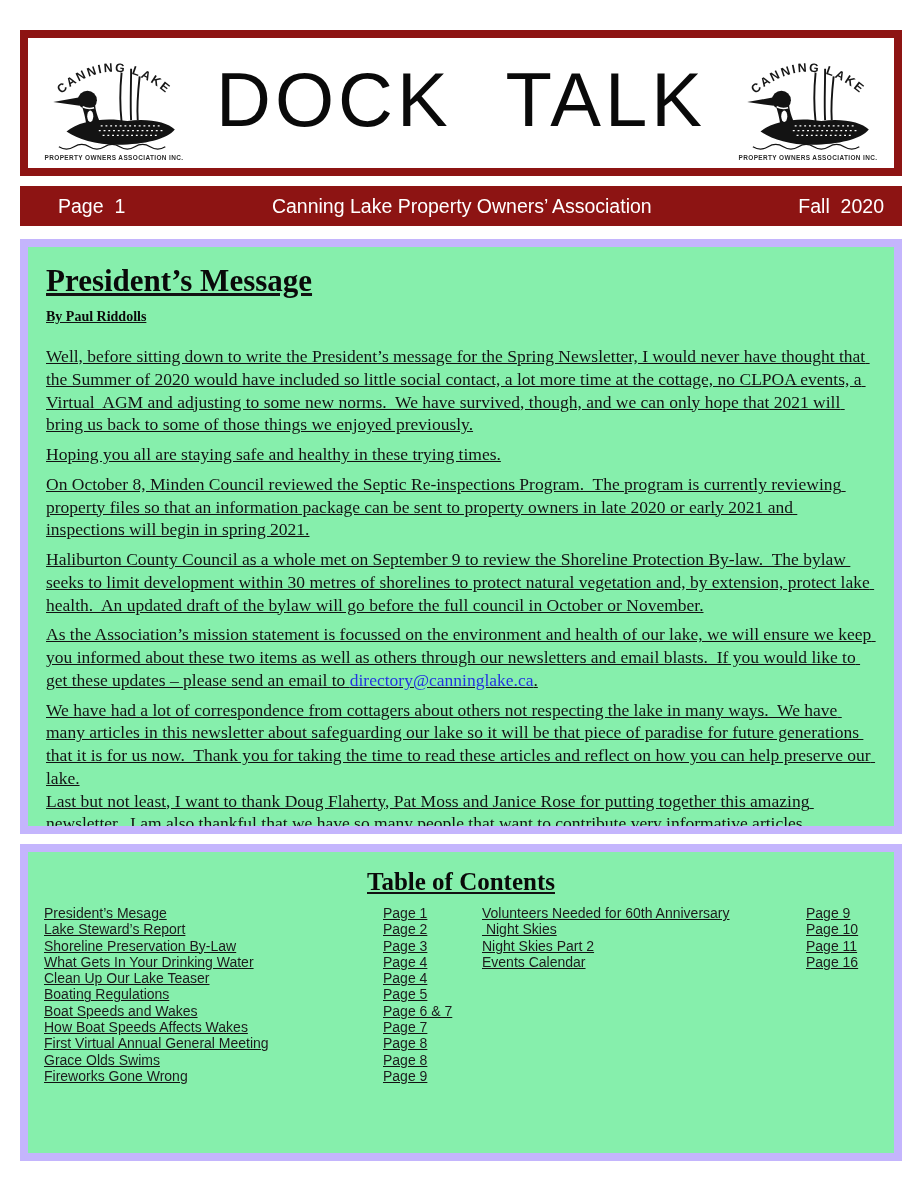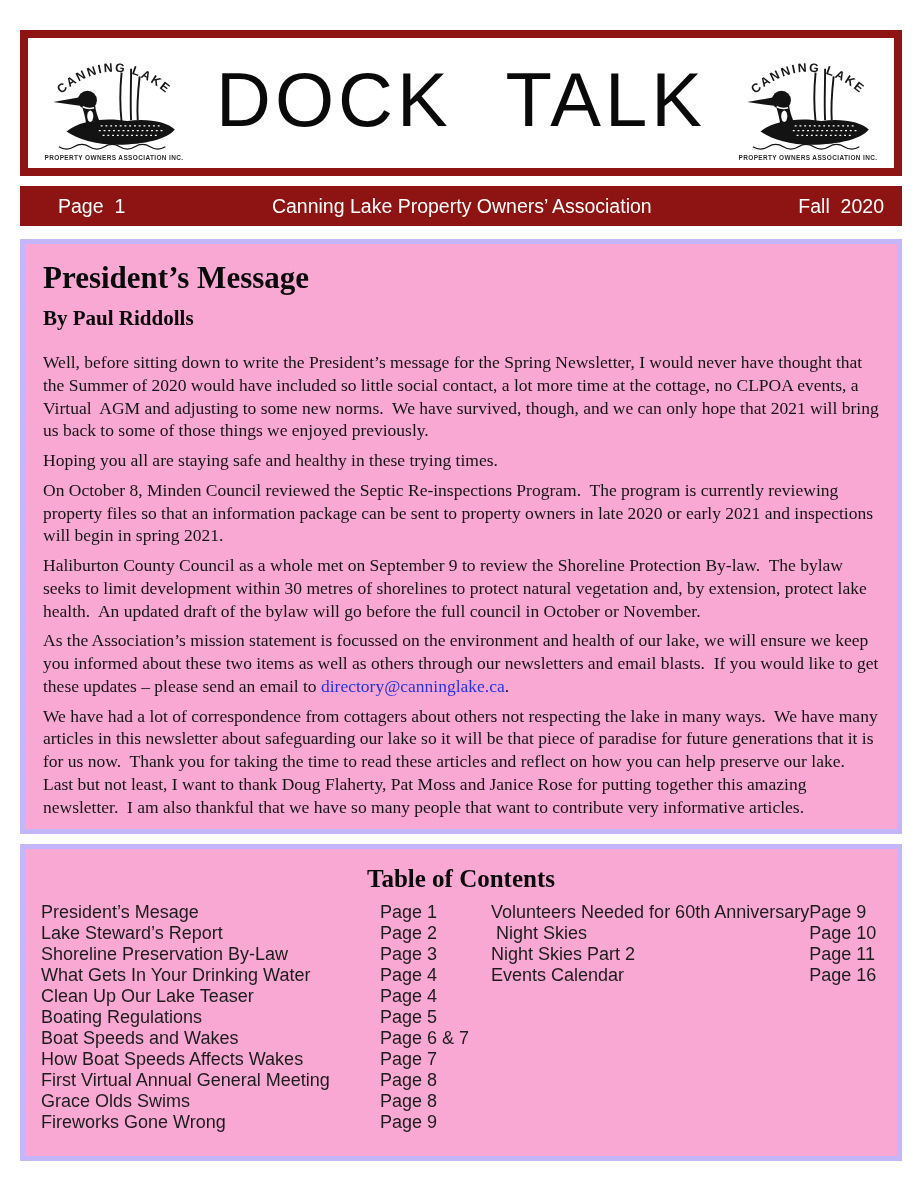--- a/index.html
+++ b/index.html
@@ -32,38 +32,39 @@
     margin-top:10px; height:40px; background:#8d1413; color:#fff;
     font-family:"Liberation Sans", sans-serif; font-size:19.5px;
     display:flex; align-items:center;
   }
   .banner-left  { margin-left:38px; white-space:pre; }
   .banner-center{ flex:1; text-align:center; }
   .banner-right { margin-right:18px; white-space:pre; }
 
   
   .content-box {
-    box-sizing:border-box; border:5px solid #c4b5fd; background:#f9a8d4;
+    box-sizing:border-box; border:8px solid #c4b5fd; background:#86efac;
     overflow:hidden;
+    text-decoration:underline;
   }
   .message-box { margin-top:13px; height:595px; padding:8px 18px 6px 18px; }
   .msg-title  { font-size:31px; font-weight:bold; margin:8px 0 0 0; color:#0a0a0a; }
-  .msg-byline { font-size:21px; font-weight:bold; margin:10px 0 20px 0; color:#0a0a0a; }
+  .msg-byline { font-size:14px; font-weight:bold; margin:10px 0 20px 0; color:#0a0a0a; }
   .body-text  {
     font-size:17.5px; line-height:1.3; margin:7px 0;
     white-space:pre-wrap; color:#141414;
   }
   .email-link { color:#2433e0; text-decoration:none; cursor:pointer; }
 
   
   .toc-box { margin-top:10px; height:317px; padding:8px 16px 6px 16px; }
   .toc-title { text-align:center; font-size:25px; font-weight:bold; margin:8px 0 9px 0; color:#0a0a0a; }
   .toc-columns {
     display:flex; font-family:"Liberation Sans", sans-serif;
-    font-size:18px; color:#1c1c1c;gap:12px;
+    font-size:14px; color:#1c1c1c;
   }
   .toc-col { display:flex; flex-direction:column; }
   .toc-col-left  { width:438px; flex:0 0 auto; }
   .toc-col-right { flex:1; }
   .toc-row { display:flex; line-height:1.165; }
   .toc-label { flex:1; white-space:pre; overflow:visible; }
   .toc-col-left  .toc-page { width:99px; flex:0 0 auto; white-space:pre; }
   .toc-col-right .toc-page { width:72px; flex:0 0 auto; white-space:pre; }
 </style>
 </head>

